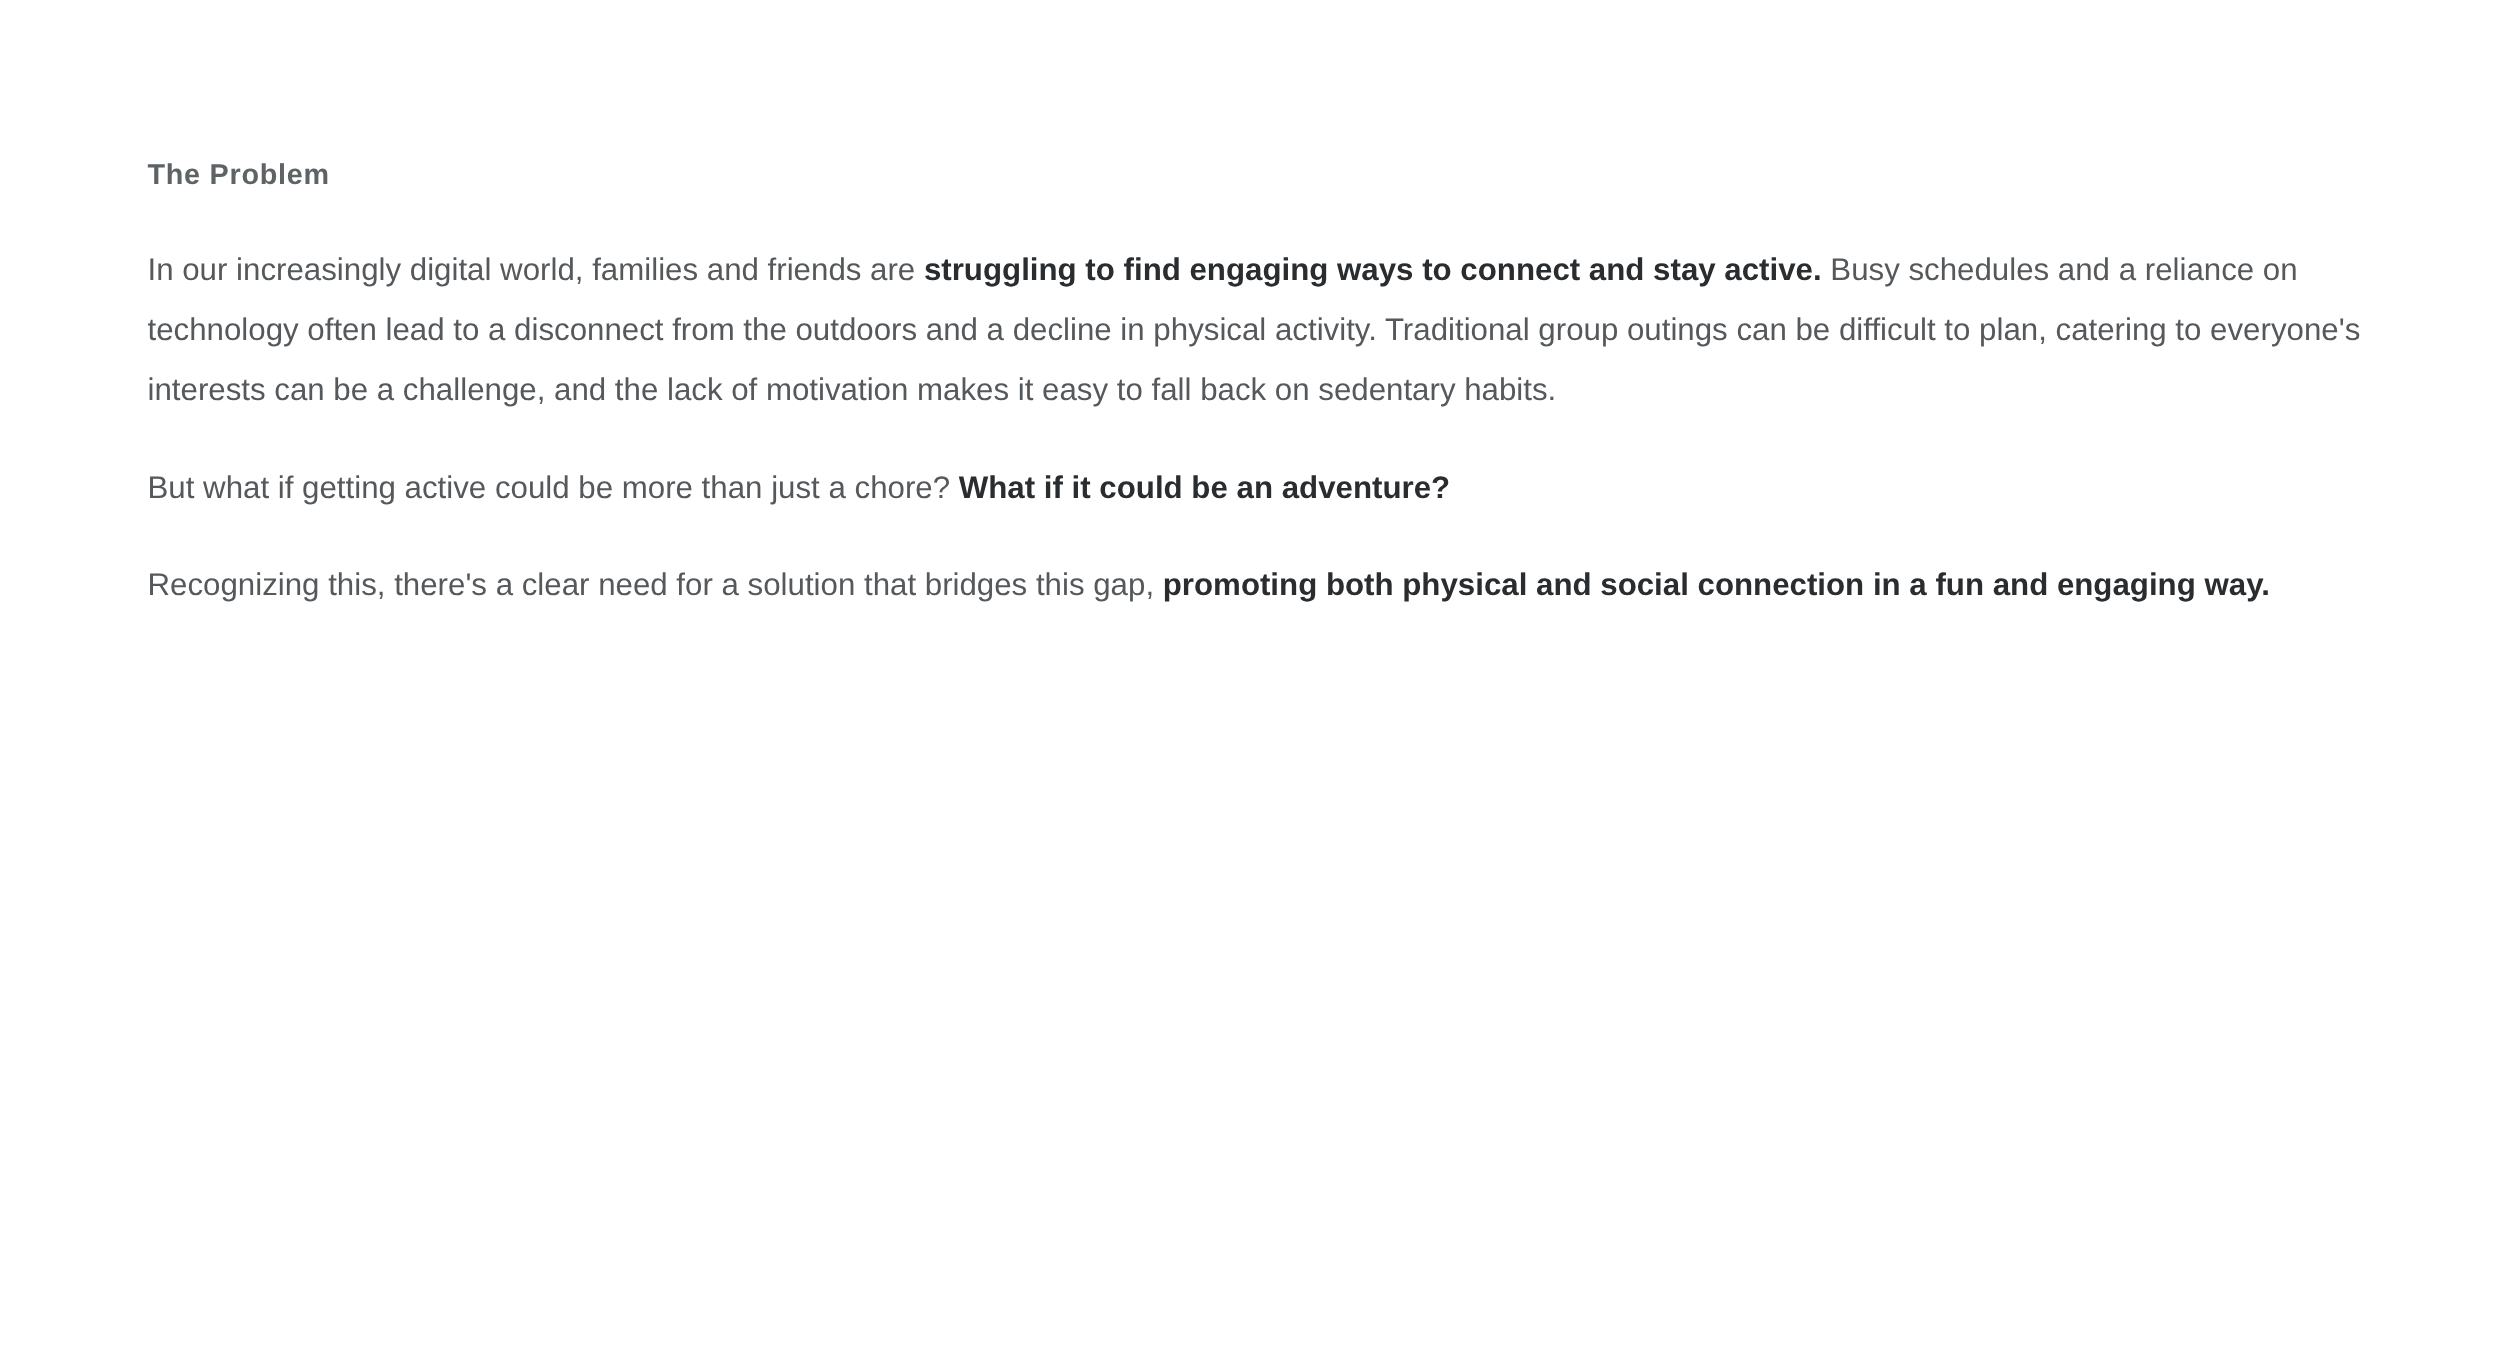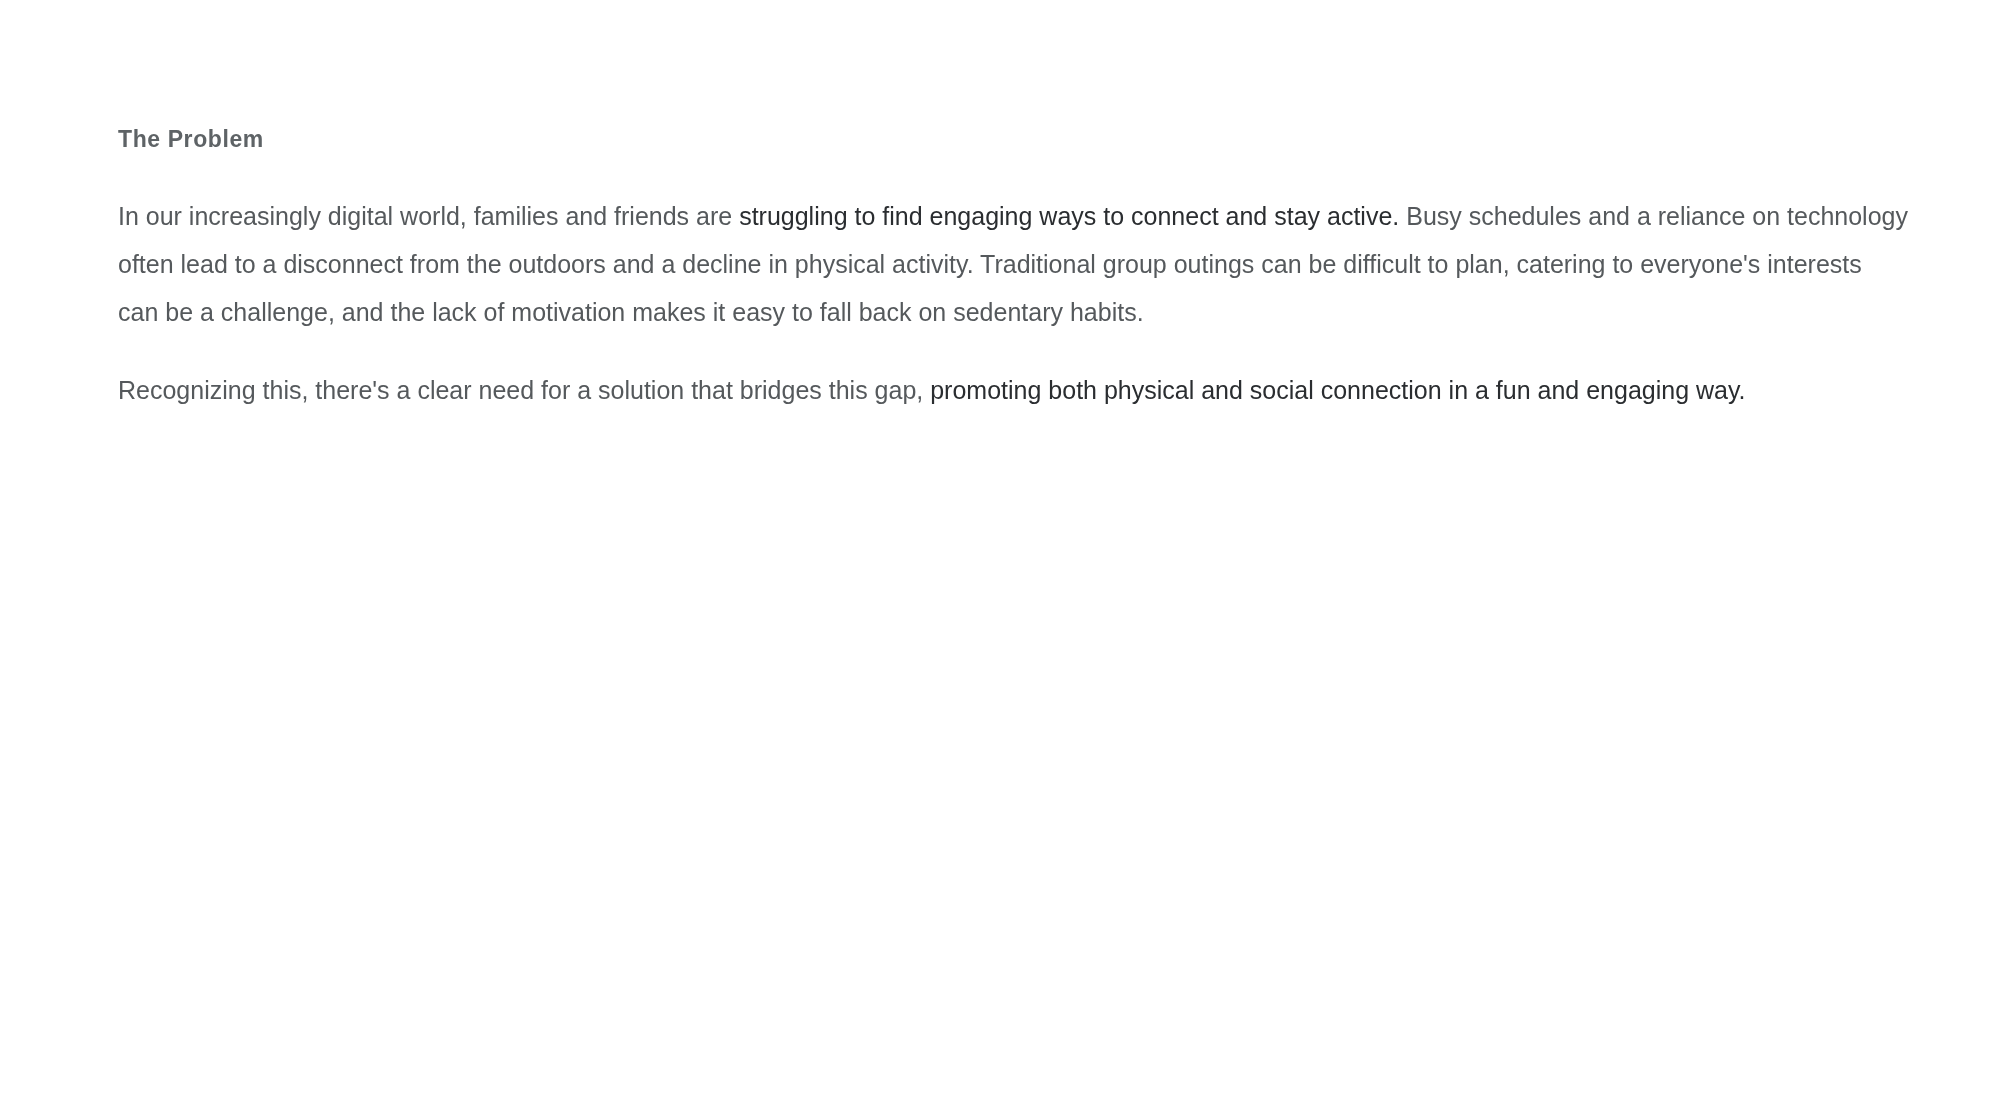--- a/index.html
+++ b/index.html
@@ -44,27 +44,28 @@
     line-height: 1.92;
     color: #55595c;
     margin: 0 0 30px 0;
     max-width: 1790px;
   }
   .para:last-child {
     margin-bottom: 0;
   }
   .para b {
     color: #2a2d30;
-    font-weight: 400;
+    font-weight: 700;
   }
 </style>
 </head>
 <body>
 
 <div class="page">
   <div class="content">
     <div class="eyebrow">The Problem</div>
     <div>
       <p class="para"><span>In our increasingly digital world, families and friends are </span><b>struggling to find engaging ways to connect and stay active.</b><span> Busy schedules and a reliance on technology often lead to a disconnect from the outdoors and a decline in physical activity. Traditional group outings can be difficult to plan, catering to everyone's interests can be a challenge, and the lack of motivation makes it easy to fall back on sedentary habits.</span></p>
+      <p class="para"><span>But what if getting active could be more than just a chore? </span><b>What if it could be an adventure?</b></p>
       <p class="para"><span>Recognizing this, there's a clear need for a solution that bridges this gap, </span><b>promoting both physical and social connection in a fun and engaging way.</b></p>
     </div>
   </div>
 </div>
 
 </body></html>

